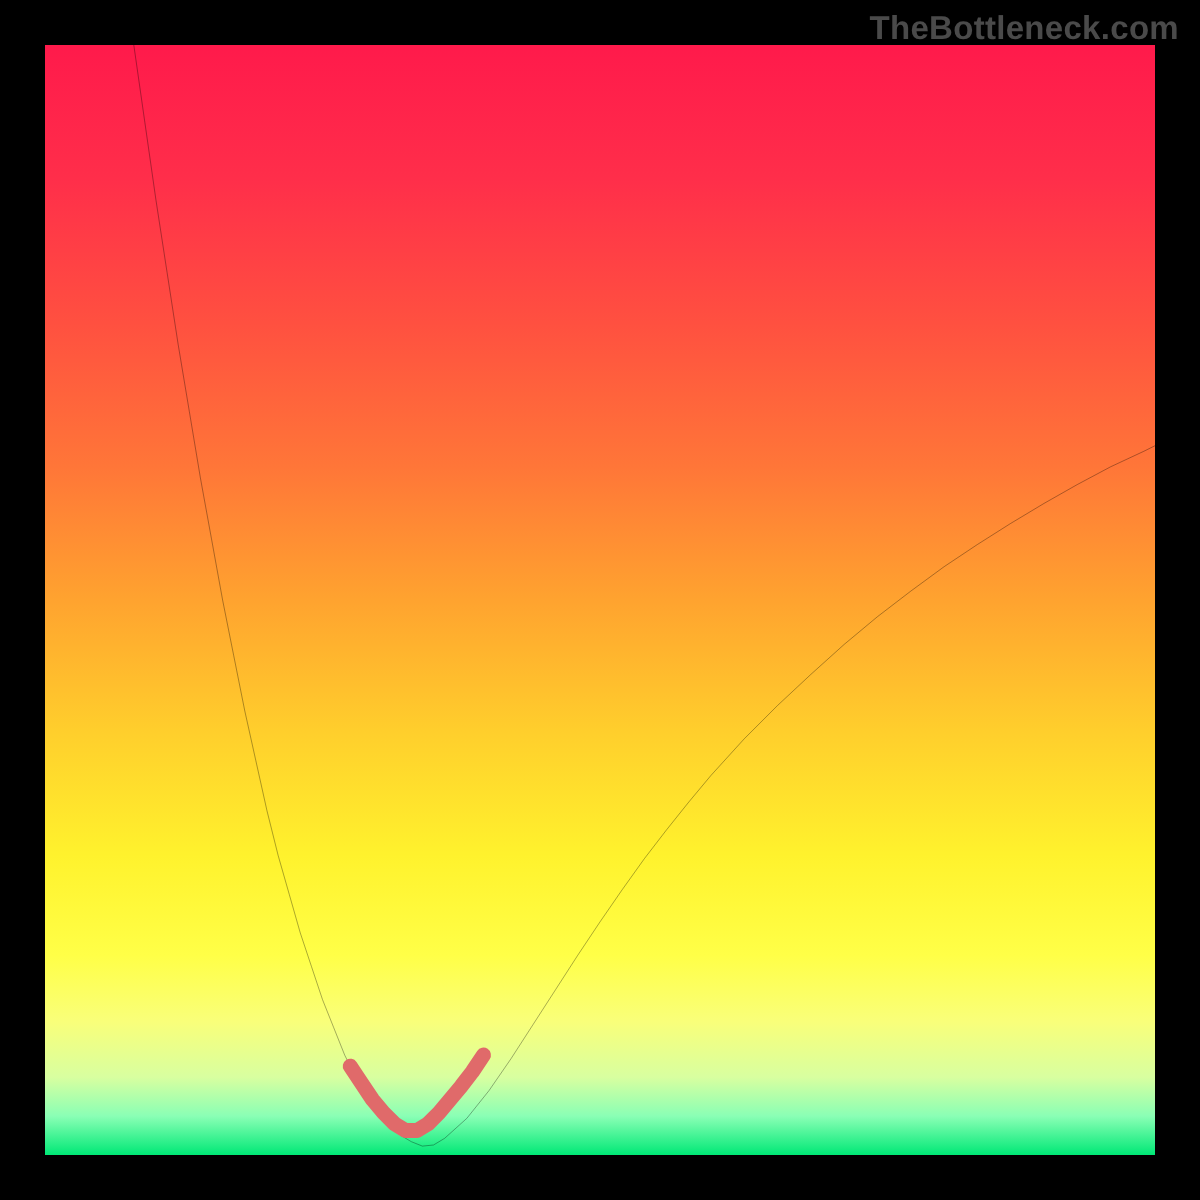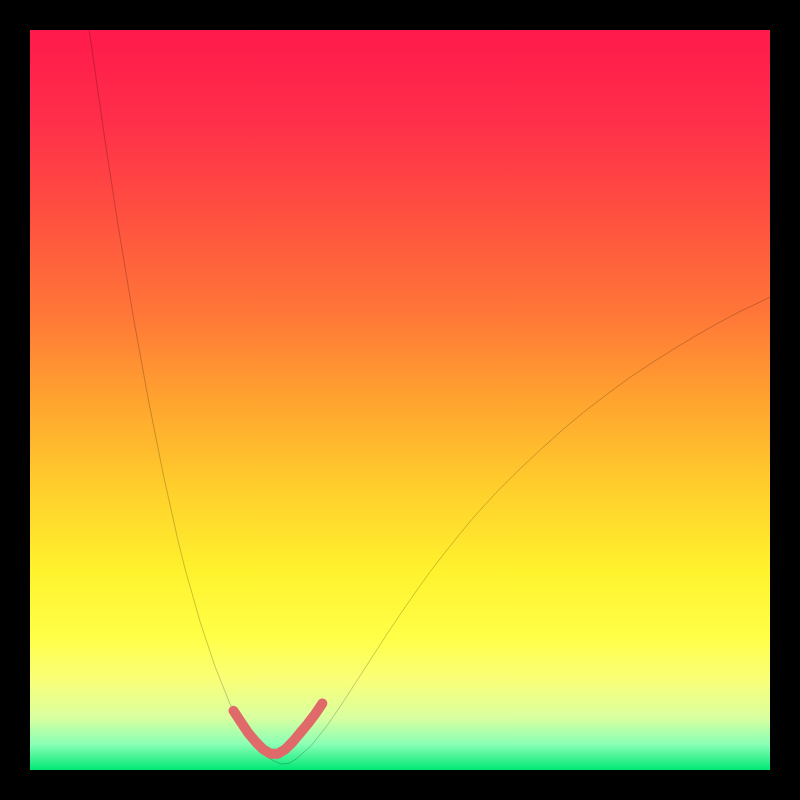--- a/index.html
+++ b/index.html
@@ -44,20 +44,21 @@
     inset: 0;
     width: 100%;
     height: 100%;
     overflow: visible;
   }
 </style>
 </head>
 <body>
 
 <div class="frame">
+  <div class="watermark">TheBottleneck.com</div>
   <div class="plot-area">
     <svg class="gradient" viewBox="0 0 100 100" preserveAspectRatio="none">
       <defs>
         <linearGradient id="bg-grad" x1="0" y1="0" x2="0" y2="1">
             <stop offset="0.00%" stop-color="#ff1a4b"></stop>
             <stop offset="12.00%" stop-color="#ff2e4a"></stop>
             <stop offset="25.00%" stop-color="#ff5040"></stop>
             <stop offset="38.00%" stop-color="#ff7638"></stop>
             <stop offset="50.00%" stop-color="#ffa32f"></stop>
             <stop offset="62.00%" stop-color="#ffcf2c"></stop>

